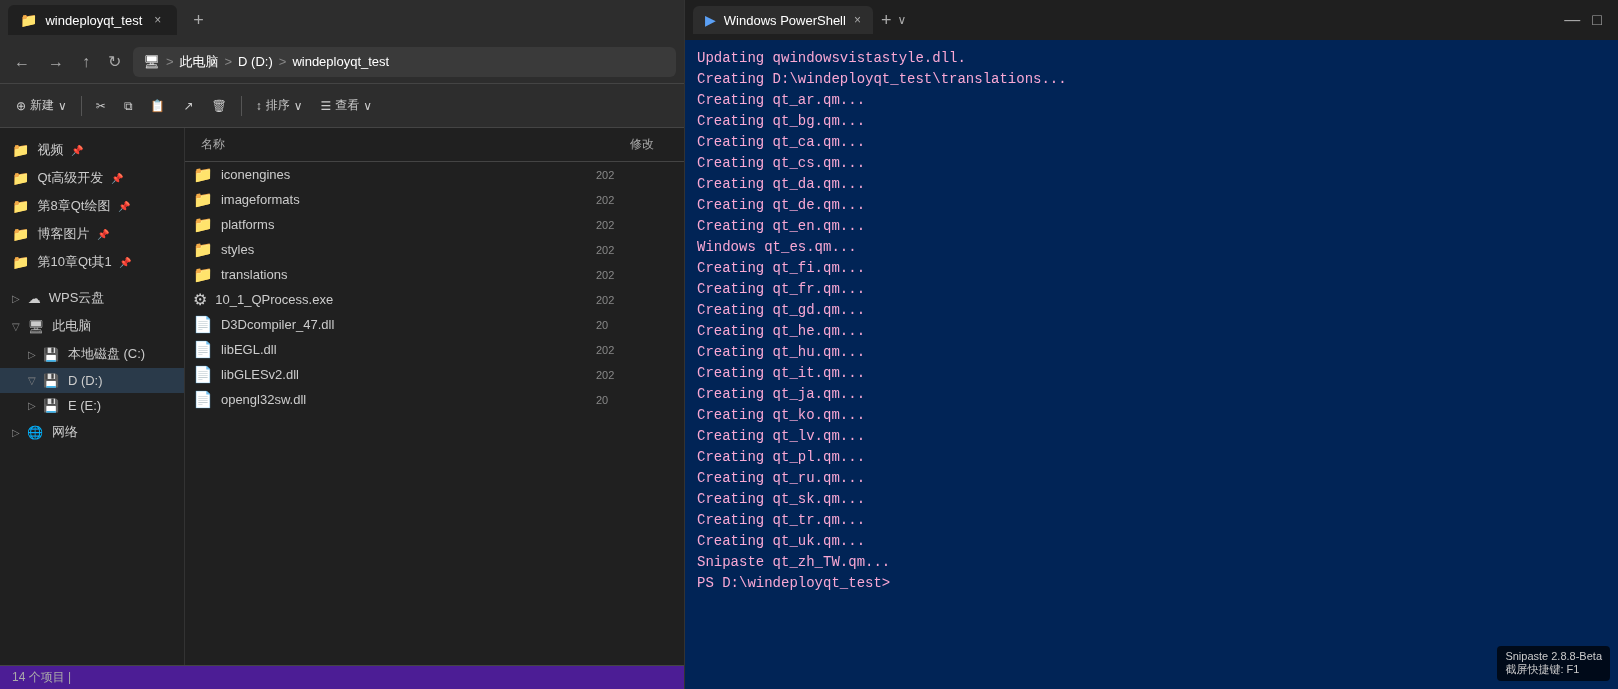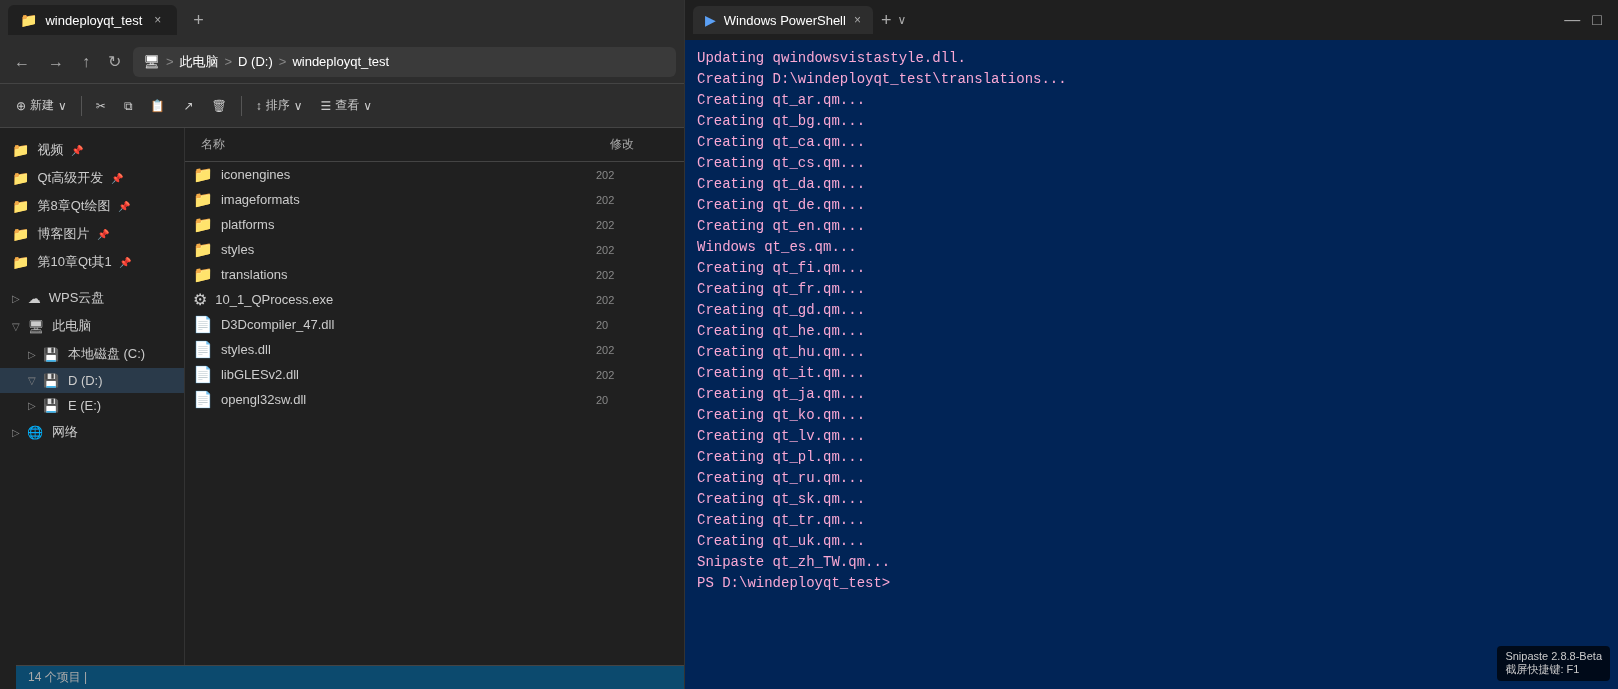--- a/index.html
+++ b/index.html
@@ -143,46 +143,45 @@
       padding: 4px 8px;
       border-bottom: 1px solid #444;
       color: #aaa;
       font-size: 12px;
       position: sticky;
       top: 0;
       background: #202020;
       z-index: 10;
     }
     .col-name { flex: 1; padding: 4px 8px; font-family: Liberation Mono, monospace; }
-    .col-date { width: 80px; padding: 4px 8px; text-align: center; }
+    .col-date { width: 80px; padding: 4px 8px; text-align: right; }
     .scrollbar-placeholder { width: 14px; }
     .file-row {
       display: flex;
       align-items: center;
       padding: 3px 8px;
       color: #ccc;
       font-size: 13px;
       cursor: pointer;
     }
     .file-row .file-icon { font-size: 16px; margin-right: 8px; flex-shrink: 0; }
     .file-row .folder-color { color: #f0a500; }
     .file-row .file-name { flex: 1; }
     .file-row .file-date { width: 80px; color: #888; font-size: 11px; }
 
     
     .status-bar {
       height: 24px;
-      background: #0c4a6e;
+      background: #4c1d95;
       display: flex;
       align-items: center;
       padding: 0 12px;
       color: #aaa;
       font-size: 12px;
       border-top: 1px solid #444;
-      margin-left: 16px;
     }
 
     
     .powershell-window {
       position: absolute;
       left: 685px; top: 0;
       width: 933px;
       height: 689px;
       background: #012456;
       display: flex;
@@ -404,21 +403,21 @@
         <span class="file-name">10_1_QProcess.exe</span>
         <span class="file-date">202</span>
       </div>
       <div class="file-row">
         <span class="file-icon">📄</span>
         <span class="file-name">D3Dcompiler_47.dll</span>
         <span class="file-date">20</span>
       </div>
       <div class="file-row">
         <span class="file-icon">📄</span>
-        <span class="file-name">styles.dll</span>
+        <span class="file-name">libEGL.dll</span>
         <span class="file-date">202</span>
       </div>
       <div class="file-row">
         <span class="file-icon">📄</span>
         <span class="file-name">libGLESv2.dll</span>
         <span class="file-date">202</span>
       </div>
       <div class="file-row">
         <span class="file-icon">📄</span>
         <span class="file-name">opengl32sw.dll</span>

